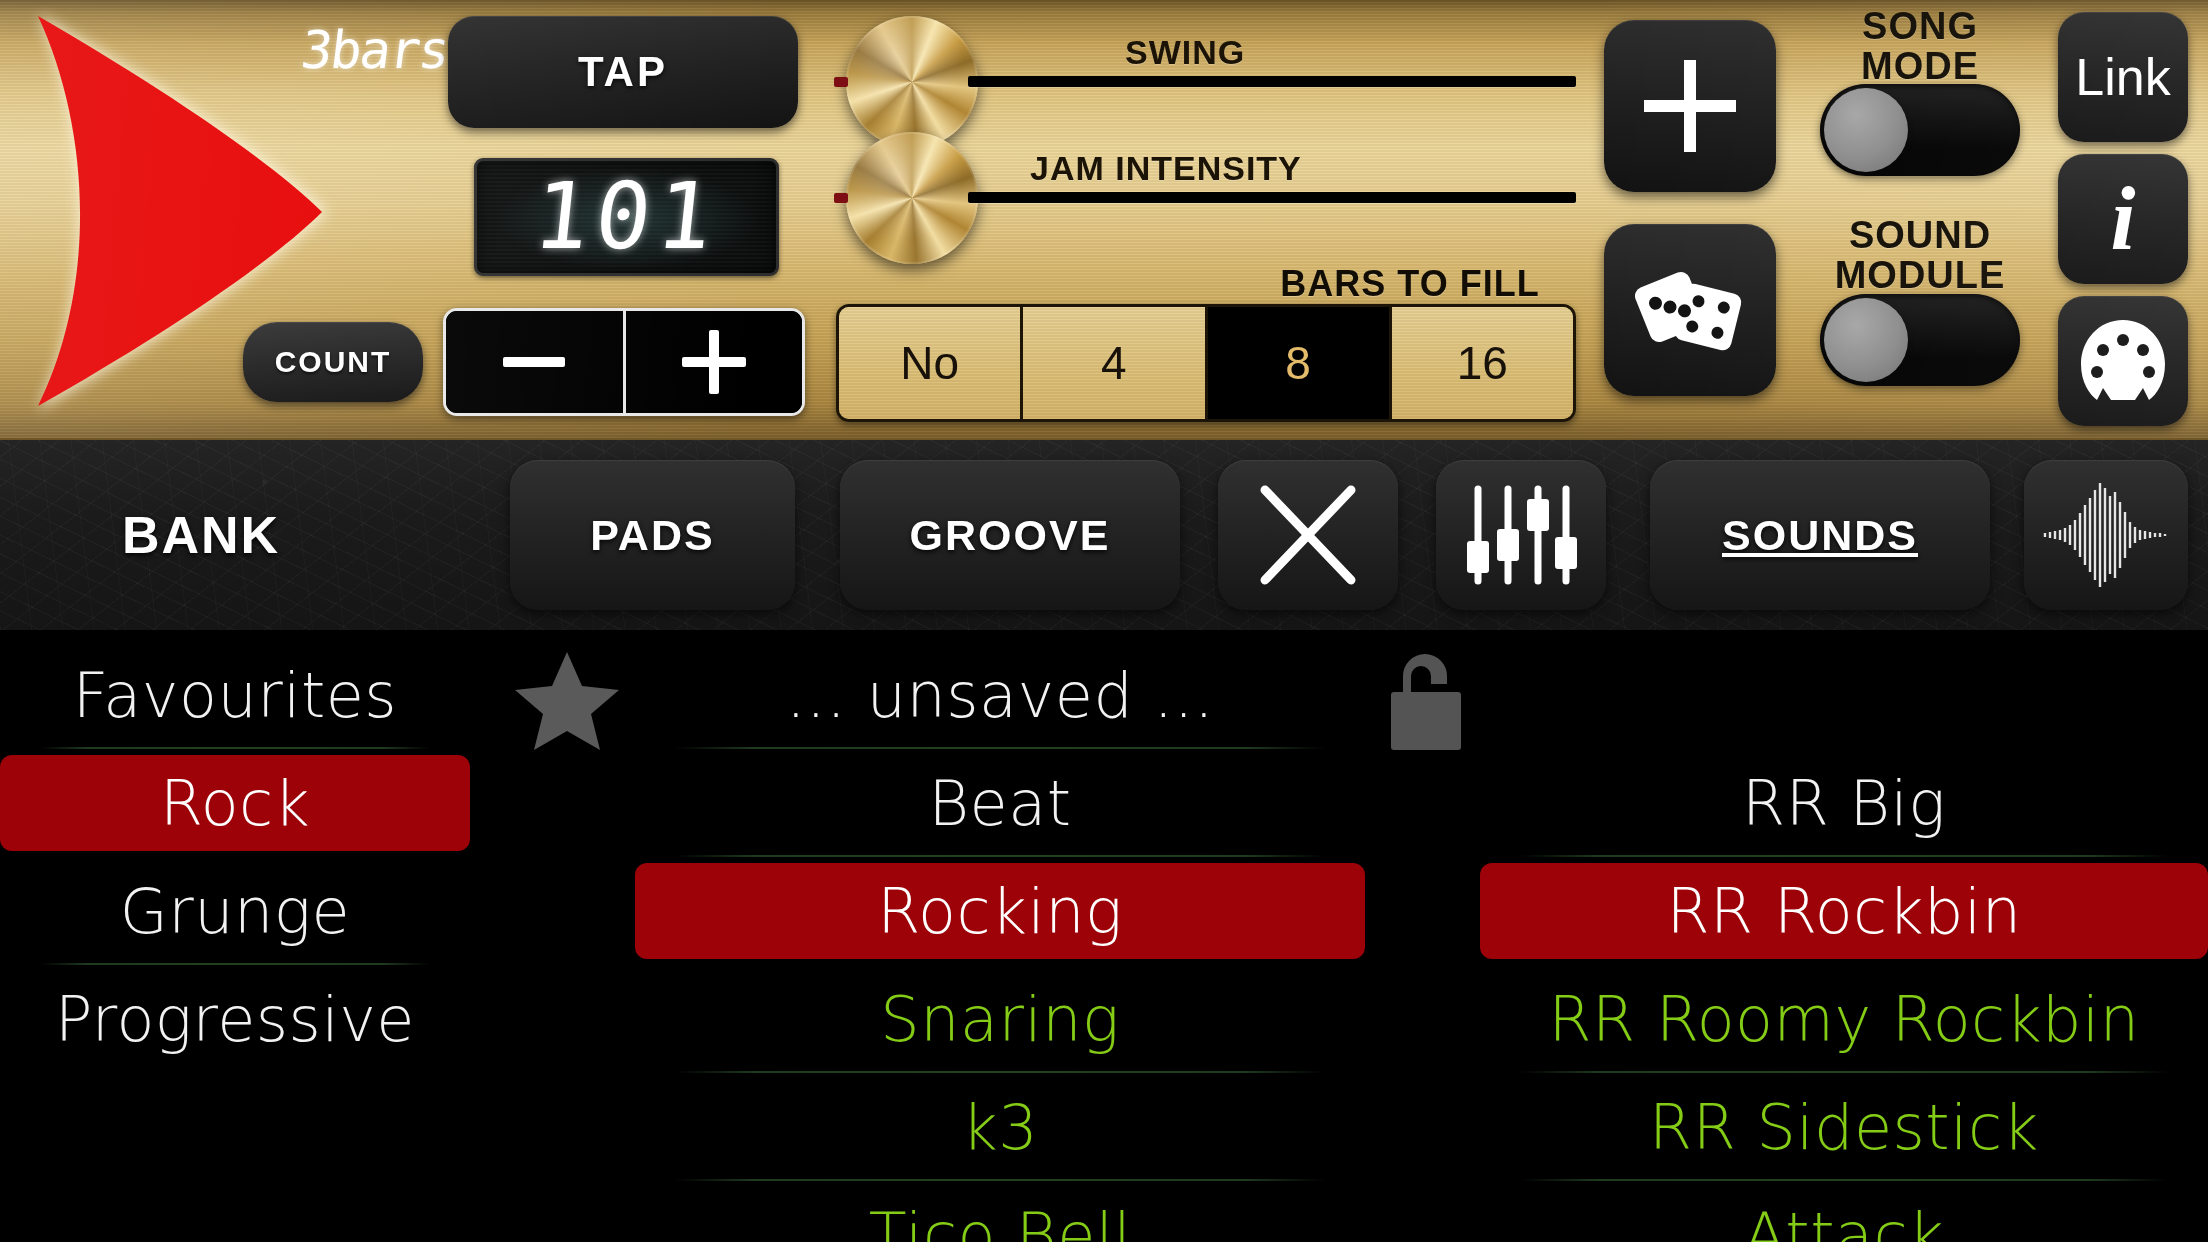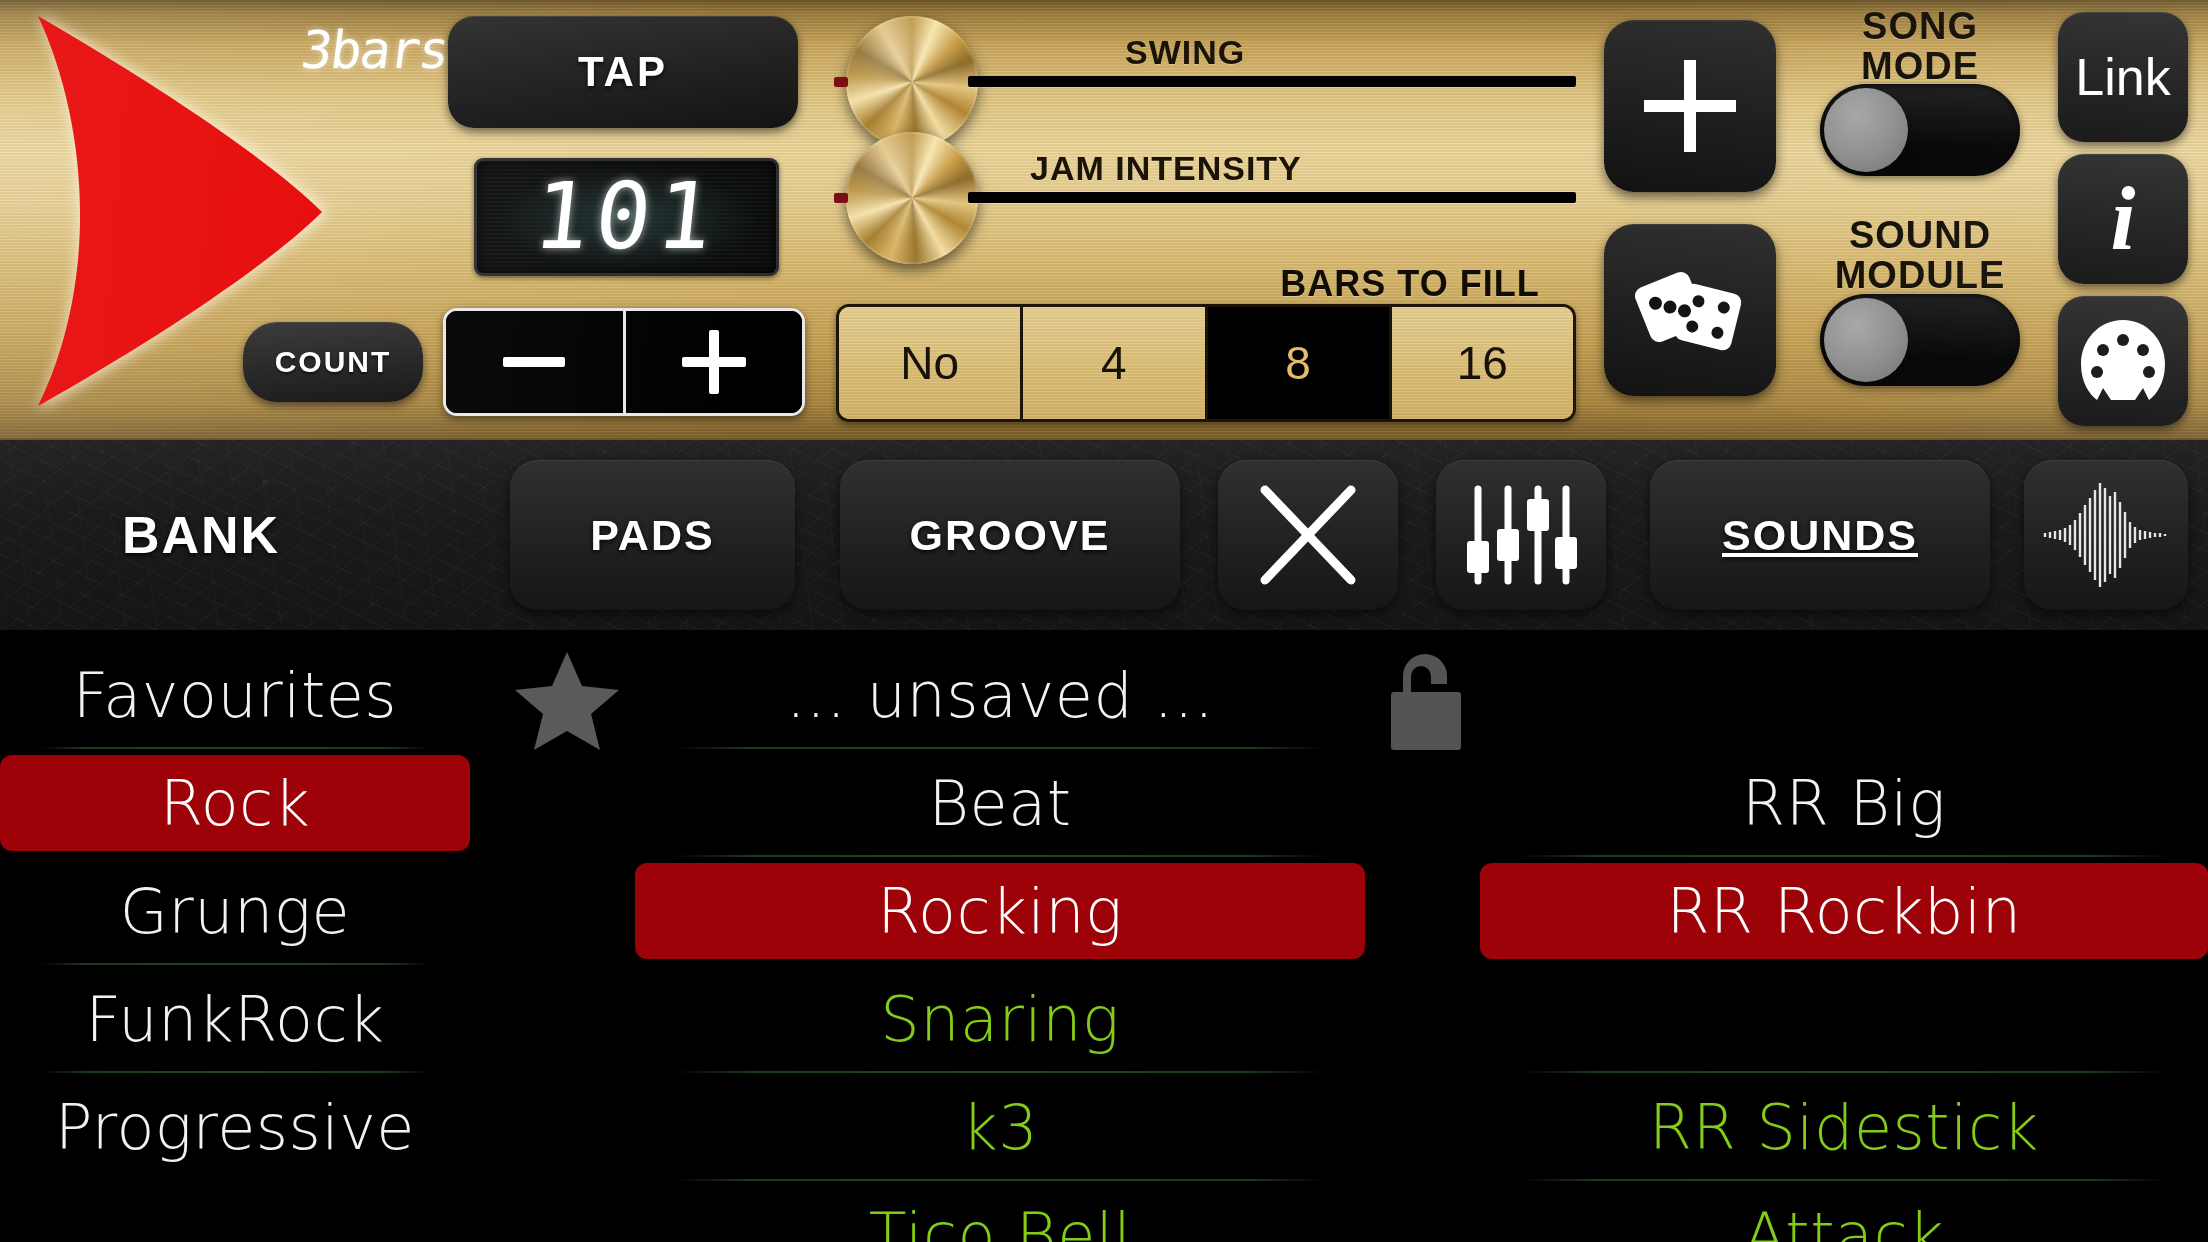--- a/index.html
+++ b/index.html
@@ -430,24 +430,20 @@
         </div>
         <div class="row sel">
           <span class="hl"></span>
           <span class="txt">Rock</span>
         </div>
         <div class="row">
           <span class="txt">Grunge</span>
           <span class="sep"></span>
         </div>
         <div class="row">
-          <span class="txt">FunkRock</span>
-          <span class="sep"></span>
-        </div>
-        <div class="row">
           <span class="txt">Progressive</span>
         </div>
       </div>
     <div class="col col-mid" id="col-grooves">
         <div class="row">
           <span class="txt">... unsaved ...</span>
           <span class="sep"></span>
         </div>
         <div class="row">
           <span class="txt">Beat</span>
@@ -475,20 +471,21 @@
         </div>
         <div class="row">
           <span class="txt">RR Big</span>
           <span class="sep"></span>
         </div>
         <div class="row sel">
           <span class="hl"></span>
           <span class="txt">RR Rockbin</span>
         </div>
         <div class="row dim">
+          <span class="txt">RR Roomy Rockbin</span>
           <span class="sep"></span>
         </div>
         <div class="row dim">
           <span class="txt">RR Sidestick</span>
           <span class="sep"></span>
         </div>
         <div class="row dim">
           <span class="txt">Attack</span>
         </div>
       </div>

